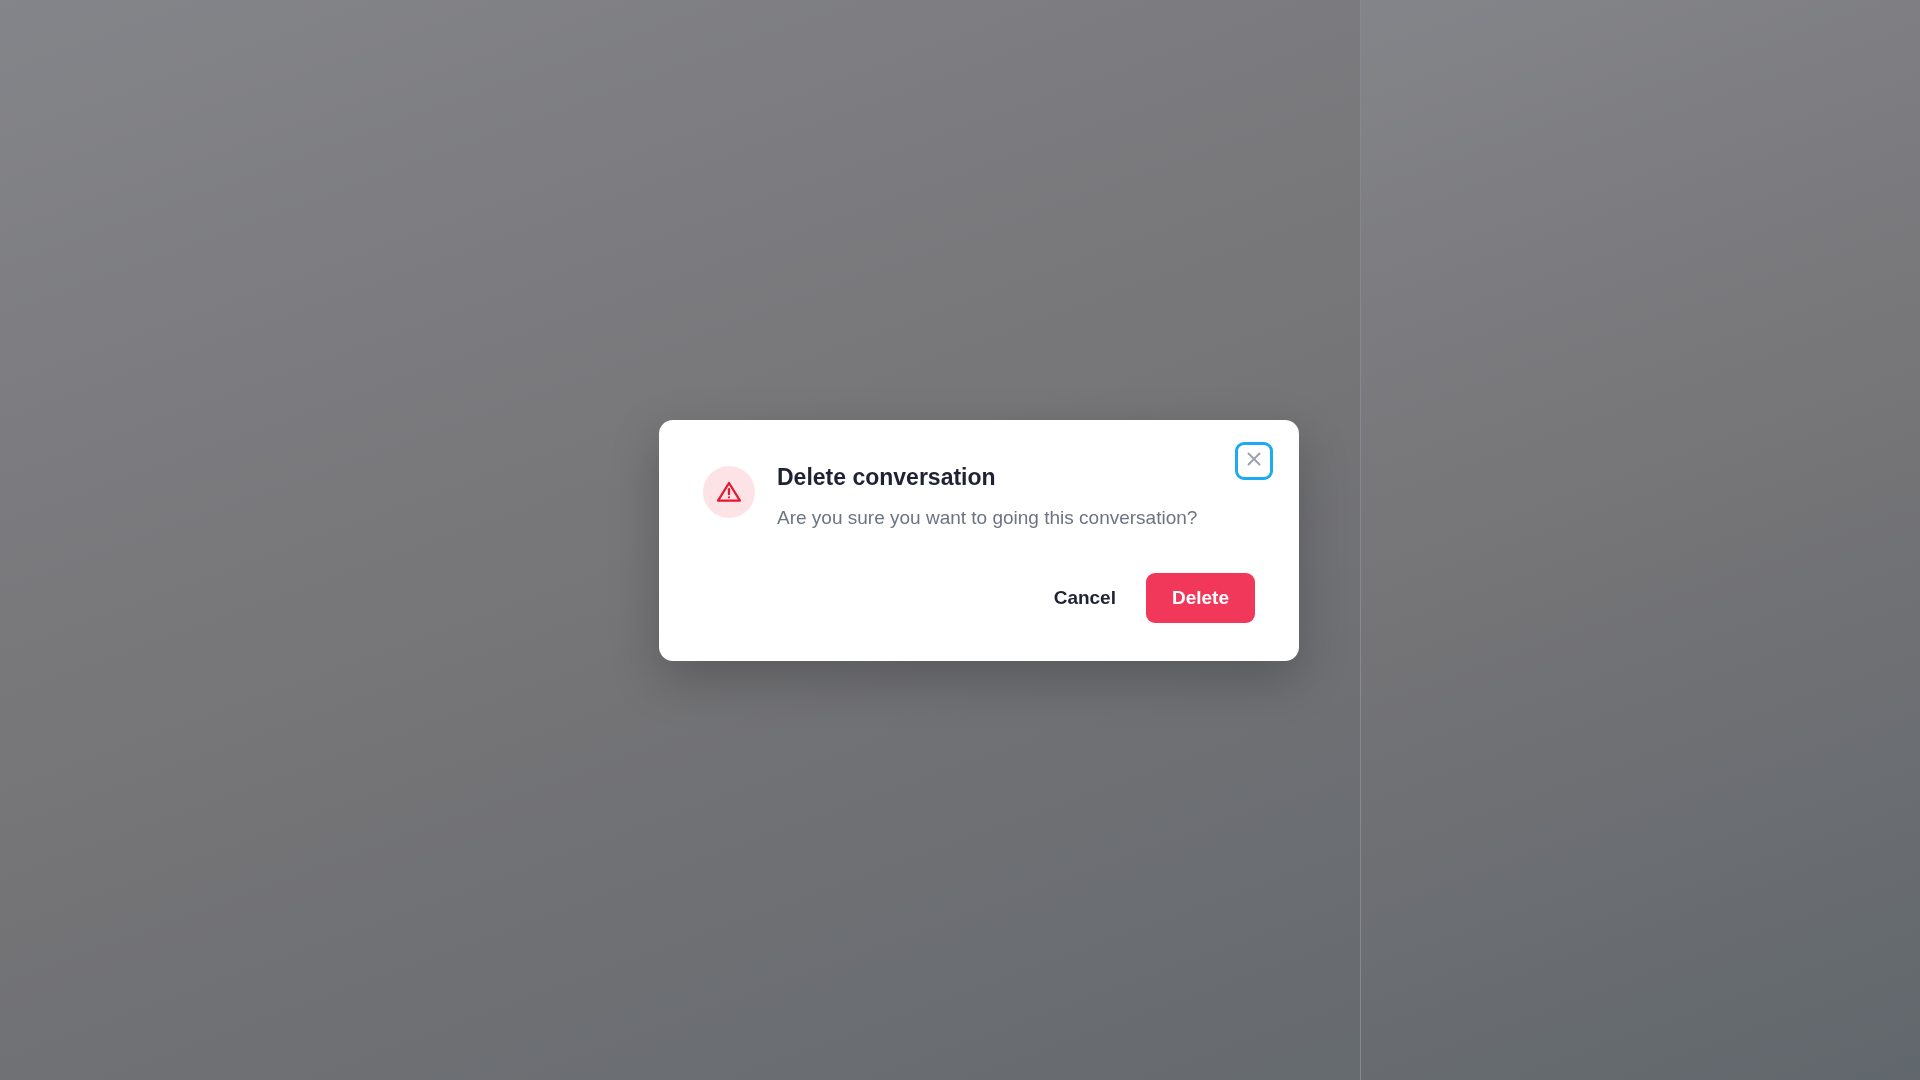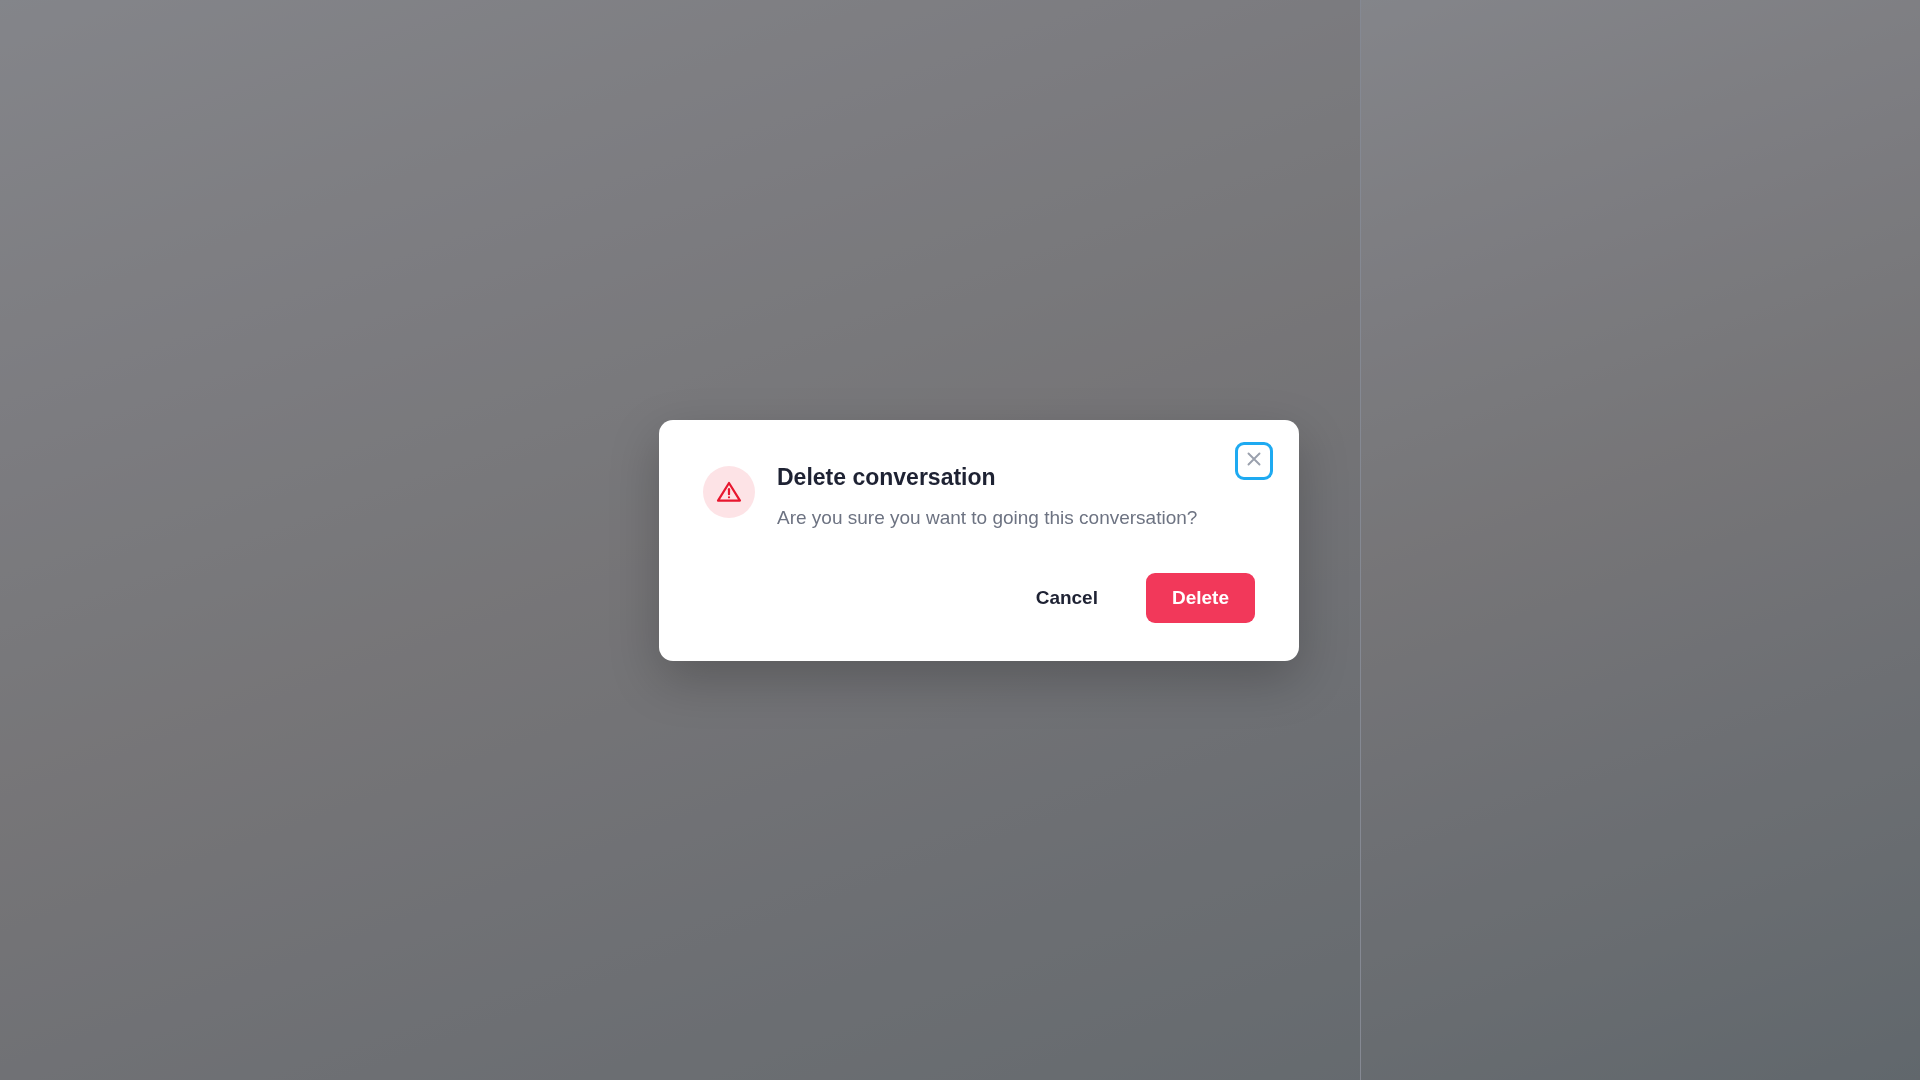--- a/index.html
+++ b/index.html
@@ -156,21 +156,21 @@
     border: 3px solid #1eaaf1;
   }
   .modal-row { display: flex; gap: 22px; align-items: flex-start; }
   .modal-warn {
     width: 52px; height: 52px; flex: 0 0 52px; border-radius: 50%;
     background: #fde3e6; display: flex; align-items: center; justify-content: center;
     color: #e8172f; margin-top: 2px;
   }
   .modal-title { font-size: 23px; font-weight: 700; color: #1e2233; }
   .modal-sub { font-size: 19px; color: #6d7382; margin-top: 16px; }
-  .modal-actions { display: flex; justify-content: flex-end; align-items: center; gap: 28px; margin-top: 44px; }
+  .modal-actions { display: flex; justify-content: flex-end; align-items: center; gap: 10px; margin-top: 44px; }
   .btn-cancel {
     background: transparent; border: none; font-size: 19px; font-weight: 700;
     color: #1e2233; padding: 12px 20px; border-radius: 8px;
     font-family: "Liberation Sans", sans-serif;
   }
   .btn-delete {
     background: #f2385a; border: none; color: #ffffff;
     font-size: 19px; font-weight: 700; padding: 14px 26px; border-radius: 9px;
     font-family: "Liberation Sans", sans-serif;
   }

